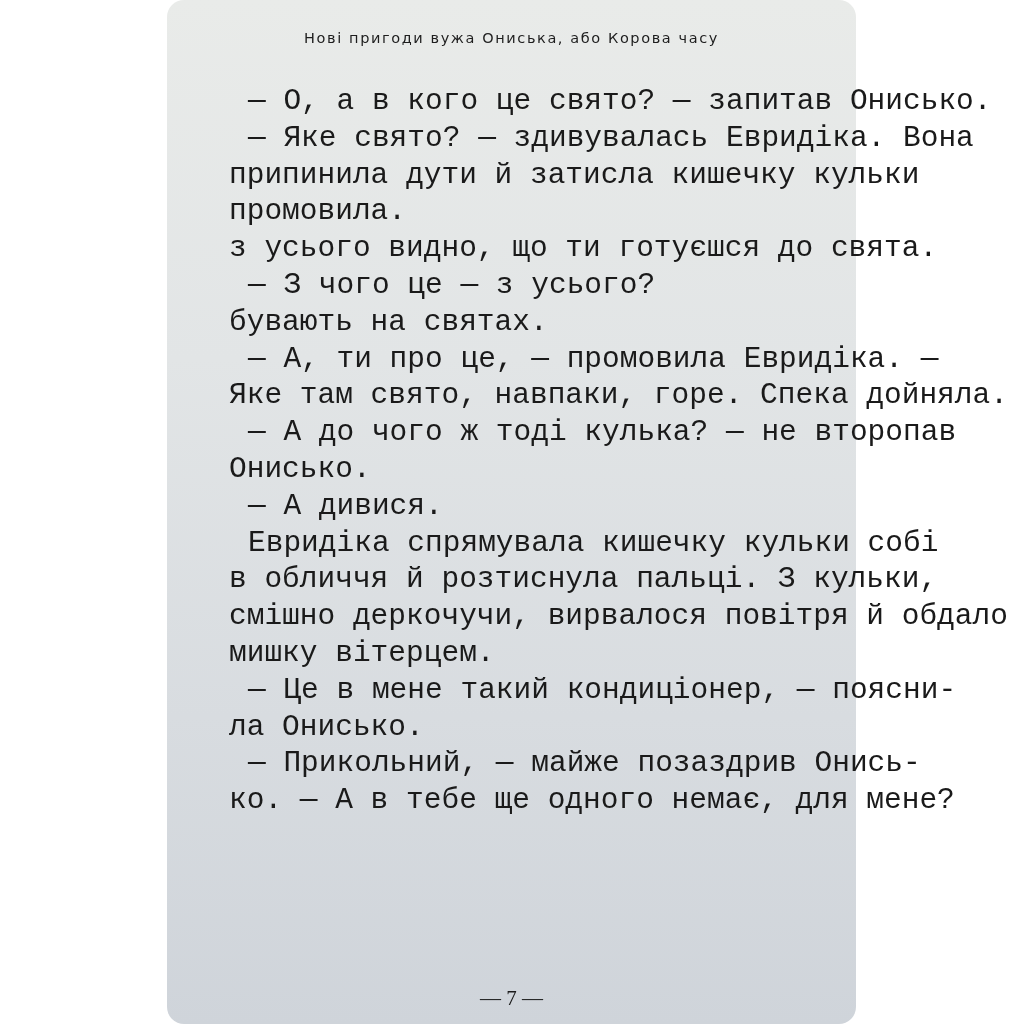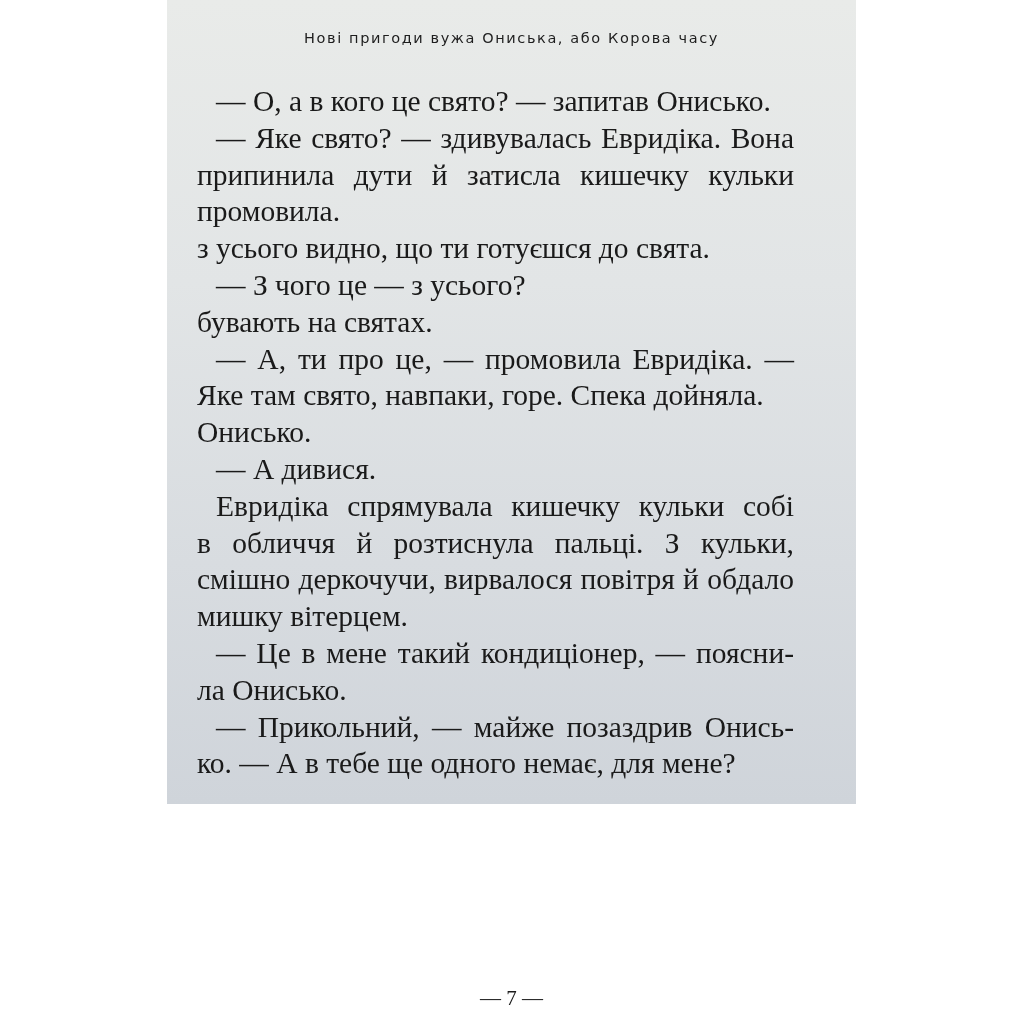--- a/index.html
+++ b/index.html
@@ -8,40 +8,41 @@
       width: 1024px;
       height: 1024px;
       background: #ffffff;
       overflow: hidden;
     }
     .page {
       position: absolute;
       left: 167px;
       top: 0;
       width: 689px;
-      height: 804px;
+      height: 1024px;
       background: linear-gradient(180deg, #e9ebe9 0%, #e2e5e6 35%, #d8dce0 70%, #cfd4da 100%);
+      border-radius: 17px;
     }
     .running-head {
       position: absolute;
       left: 0;
       right: 0;
       top: 30px;
       text-align: center;
       font-family: "DejaVu Sans", sans-serif;
       font-size: 14.5px;
       letter-spacing: 1.6px;
       color: #1e1e1e;
     }
     .body-text {
       position: absolute;
-      left: 30px;
+      left: 62px;
       top: 83px;
       width: 597px;
-      font-family: Liberation Serif, serif;
+      font-family: Liberation Mono, monospace;
       font-size: 29.5px;
       line-height: 36.8px;
       color: #1a1a1a;
     }
     .line {
       white-space: nowrap;
       text-align: justify;
       text-align-last: justify;
       height: 36.8px;
     }
@@ -66,20 +67,21 @@
   <div class="body-text" id="body-text">
       <div class="line indent last">— О, а в кого це свято? — запитав Онисько.</div>
       <div class="line indent">— Яке свято? — здивувалась Евридіка. Вона</div>
       <div class="line">припинила дути й затисла кишечку кульки</div>
       <div class="line last">промовила.</div>
       <div class="line last">з усього видно, що ти готуєшся до свята.</div>
       <div class="line indent last">— З чого це — з усього?</div>
       <div class="line last">бувають на святах.</div>
       <div class="line indent">— А, ти про це, — промовила Евридіка. —</div>
       <div class="line last">Яке там свято, навпаки, горе. Спека дойняла.</div>
+      <div class="line indent">— А до чого ж тоді кулька? — не второпав</div>
       <div class="line last">Онисько.</div>
       <div class="line indent last">— А дивися.</div>
       <div class="line indent">Евридіка спрямувала кишечку кульки собі</div>
       <div class="line">в обличчя й розтиснула пальці. З кульки,</div>
       <div class="line">смішно деркочучи, вирвалося повітря й обдало</div>
       <div class="line last">мишку вітерцем.</div>
       <div class="line indent">— Це в мене такий кондиціонер, — поясни-</div>
       <div class="line last">ла Онисько.</div>
       <div class="line indent">— Прикольний, — майже позаздрив Онись-</div>
       <div class="line last">ко. — А в тебе ще одного немає, для мене?</div>

